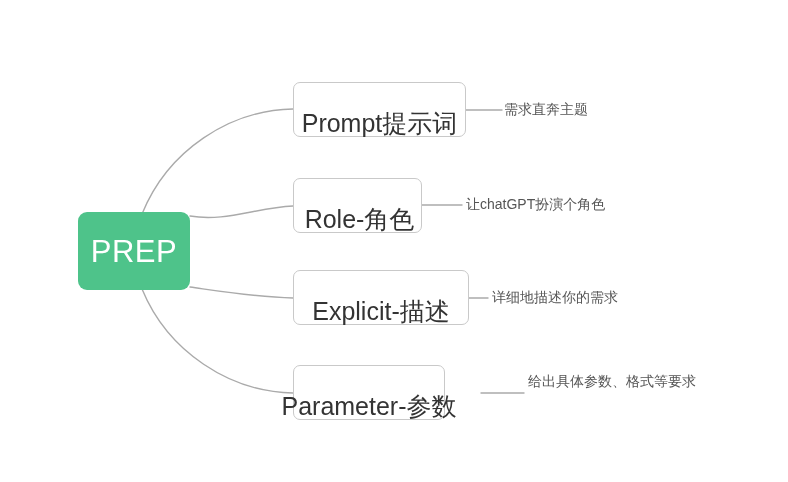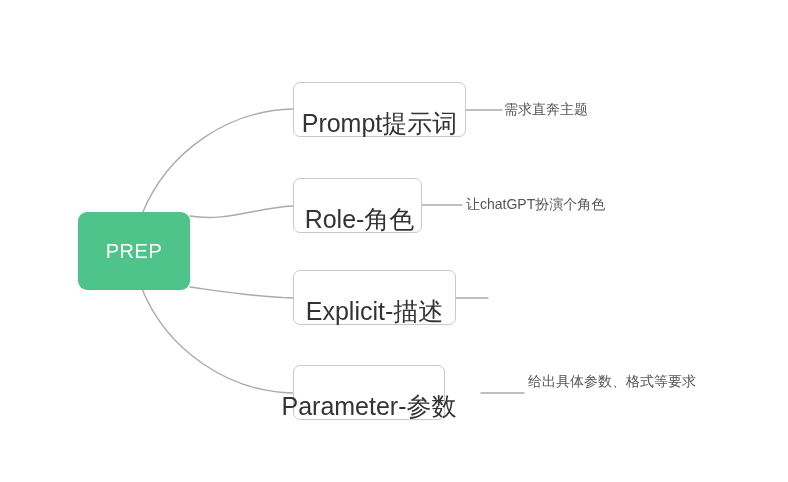--- a/index.html
+++ b/index.html
@@ -35,21 +35,21 @@
     height: 78px;
     background: #4ec38a;
     border-radius: 9px;
     display: flex;
     align-items: center;
     justify-content: center;
     box-sizing: border-box;
   }
   .root-label {
     color: #ffffff;
-    font-size: 20px;
+    font-size: 31px;
     line-height: 1;
     letter-spacing: 0.5px;
     white-space: nowrap;
   }
 
   
   .branch-node {
     position: absolute;
     height: 55px;
     background: #ffffff;
@@ -73,21 +73,21 @@
     position: absolute;
     color: #555555;
     font-size: 14px;
     line-height: 1;
     white-space: nowrap;
   }
 
   
   .n1 { left: 293px; top: 82px;  width: 173px; }
   .n2 { left: 293px; top: 178px; width: 129px; padding-left: 18px; }
-  .n3 { left: 293px; top: 270px; width: 163px; }
+  .n3 { left: 293px; top: 270px; width: 176px; }
   .n4 { left: 293px; top: 365px; width: 152px; }
 
   .l1 { left: 504px; top: 102px; }
   .l2 { left: 466px; top: 197px; }
   .l3 { left: 492px; top: 290px; }
   .l4 { left: 528px; top: 374px; }
 </style>
 </head>
 <body>
 
@@ -121,19 +121,20 @@
   <div class="leaf-text l1">需求直奔主题</div>
 
   <div class="branch-node n2">
     <span class="branch-label">Role-角色</span>
   </div>
   <div class="leaf-text l2">让chatGPT扮演个角色</div>
 
   <div class="branch-node n3">
     <span class="branch-label">Explicit-描述</span>
   </div>
+  <div class="leaf-text l3">详细地描述你的需求</div>
 
   <div class="branch-node n4">
     <span class="branch-label">Parameter-参数</span>
   </div>
   <div class="leaf-text l4">给出具体参数、格式等要求</div>
 
 </div>
 
 </body></html>

